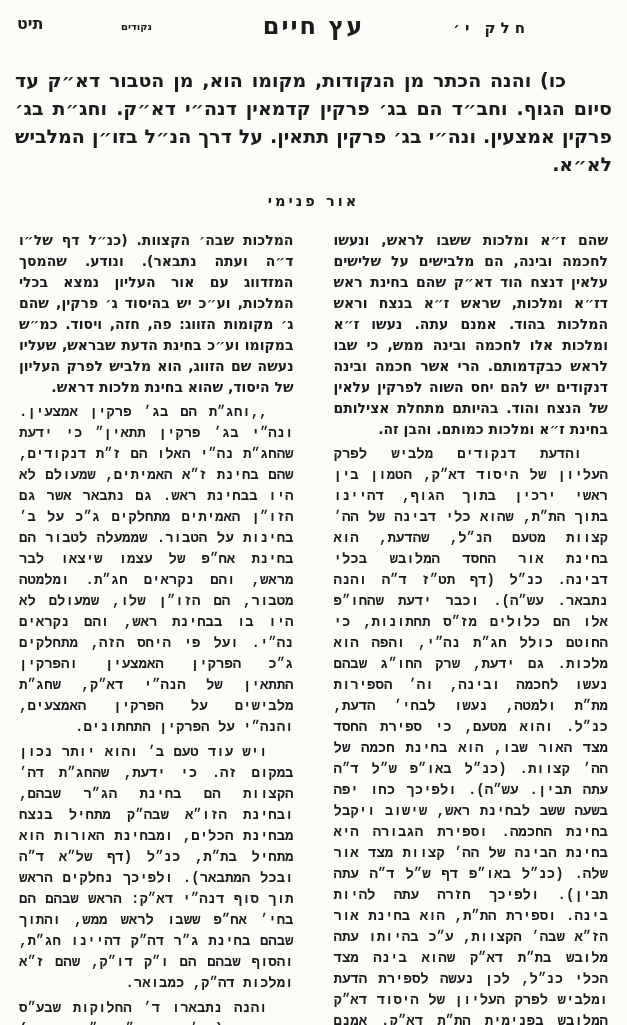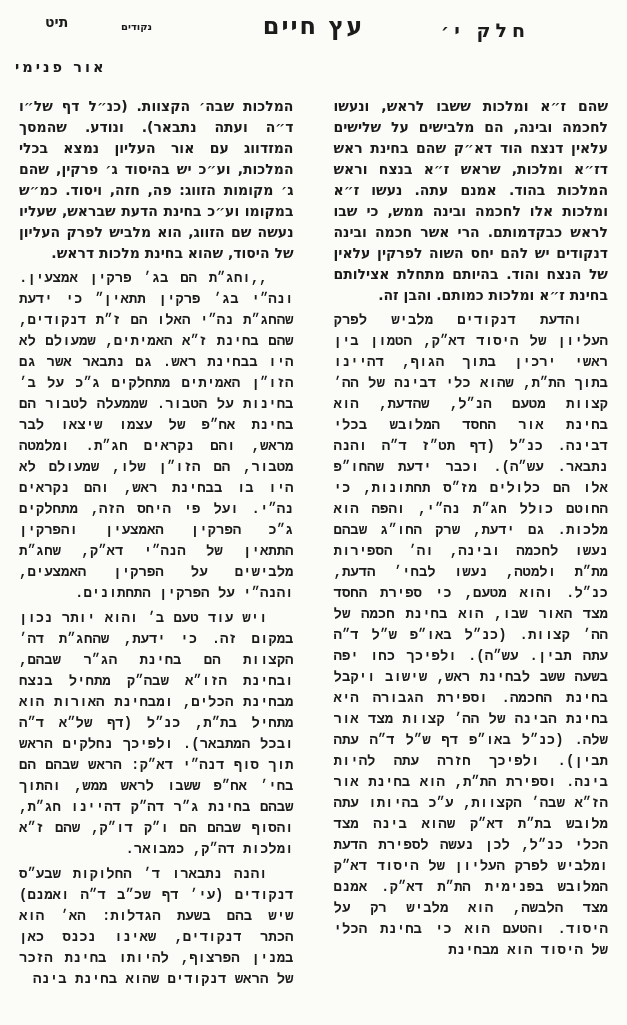--- a/index.html
+++ b/index.html
@@ -6,42 +6,42 @@
   .page {
     width:627px; height:1025px; box-sizing:border-box;
     margin:0 auto; padding:12px 15px 0 15px;
     background:#fbfbf8; color:#1b1b1b;
     font-family:"DejaVu Sans", sans-serif;
     direction:rtl; overflow:hidden;
   }
   .header-row { position:relative; height:32px; }
   .part-label {
     position:absolute; right:82px; top:7px;
-    font-size:19px; font-weight:700; letter-spacing:5px; white-space:nowrap;
+    font-size:15px; font-weight:700; letter-spacing:5px; white-space:nowrap;
   }
   .book-title {
     position:absolute; right:50%; transform:translateX(50%); top:0;
     font-size:24px; font-weight:700; letter-spacing:2px; white-space:nowrap;
   }
   .section-label {
     position:absolute; left:106px; top:9px;
     font-size:10px; font-weight:700; white-space:nowrap;
   }
   .page-number {
     position:absolute; left:2px; top:2px;
-    font-size:14px; font-weight:700; white-space:nowrap;margin-left:28px;
+    font-size:16px; font-weight:700; white-space:nowrap;
   }
   .intro {
     margin:22px 0 0 0;
     font-size:19px; line-height:28px; font-weight:700;
     text-align:justify; text-indent:46px;
   }
   .section-heading {
     margin-top:15px;
-    text-align:left; font-size:14.5px; font-weight:700; letter-spacing:3px;
+    text-align:center; font-size:14.5px; font-weight:700; letter-spacing:3px;
   }
   .columns { display:flex; gap:32px; margin-top:17px; }
   .column {
     flex:1 1 0; min-width:0;
     font-size:14px; line-height:21px; font-weight:700;
     text-align:justify;
   }
   .column p { margin:4px; }
   .column p.indent { text-indent:26px;font-family:Liberation Mono, monospace; }
 </style>
@@ -50,20 +50,21 @@
 
 <div class="page">
 
   <div class="header-row">
     <span class="part-label">חלק י׳</span>
     <span class="book-title">עץ חיים</span>
     <span class="section-label">נקודים</span>
     <span class="page-number">תיט</span>
   </div>
 
+  <p class="intro">כו) והנה הכתר מן הנקודות, מקומו הוא, מן הטבור דא״ק עד סיום הגוף. וחב״ד הם בג׳ פרקין קדמאין דנה״י דא״ק. וחג״ת בג׳ פרקין אמצעין. ונה״י בג׳ פרקין תתאין. על דרך הנ״ל בזו״ן המלביש לא״א.</p>
 
   <div class="section-heading">אור פנימי</div>
 
   <div class="columns">
     <div class="column">
       <p>שהם ז״א ומלכות ששבו לראש, ונעשו לחכמה ובינה, הם מלבישים על שלישים עלאין דנצח הוד דא״ק שהם בחינת ראש דז״א ומלכות, שראש ז״א בנצח וראש המלכות בהוד. אמנם עתה. נעשו ז״א ומלכות אלו לחכמה ובינה ממש, כי שבו לראש כבקדמותם. הרי אשר חכמה ובינה דנקודים יש להם יחס השוה לפרקין עלאין של הנצח והוד. בהיותם מתחלת אצילותם בחינת ז״א ומלכות כמותם. והבן זה.</p>
       <p class="indent">והדעת דנקודים מלביש לפרק העליון של היסוד דא״ק, הטמון בין ראשי ירכין בתוך הגוף, דהיינו בתוך הת״ת, שהוא כלי דבינה של הה׳ קצוות מטעם הנ״ל, שהדעת, הוא בחינת אור החסד המלובש בכלי דבינה. כנ״ל (דף תט״ז ד״ה והנה נתבאר. עש״ה). וכבר ידעת שהחו״פ אלו הם כלולים מז״ס תחתונות, כי החוטם כולל חג״ת נה״י, והפה הוא מלכות. גם ידעת, שרק החו״ג שבהם נעשו לחכמה ובינה, וה׳ הספירות מת״ת ולמטה, נעשו לבחי׳ הדעת, כנ״ל. והוא מטעם, כי ספירת החסד מצד האור שבו, הוא בחינת חכמה של הה׳ קצוות. (כנ״ל באו״פ ש״ל ד״ה עתה תבין. עש״ה). ולפיכך כחו יפה בשעה ששב לבחינת ראש, שישוב ויקבל בחינת החכמה. וספירת הגבורה היא בחינת הבינה של הה׳ קצוות מצד אור שלה. (כנ״ל באו״פ דף ש״ל ד״ה עתה תבין). ולפיכך חזרה עתה להיות בינה. וספירת הת״ת, הוא בחינת אור הז״א שבה׳ הקצוות, ע״כ בהיותו עתה מלובש בת״ת דא״ק שהוא בינה מצד הכלי כנ״ל, לכן נעשה לספירת הדעת ומלביש לפרק העליון של היסוד דא״ק המלובש בפנימית הת״ת דא״ק. אמנם מצד הלבשה, הוא מלביש רק על היסוד. והטעם הוא כי בחינת הכלי של היסוד הוא מבחינת</p>
     </div>
     <div class="column">
       <p>המלכות שבה׳ הקצוות. (כנ״ל דף של״ו ד״ה ועתה נתבאר). ונודע. שהמסך המזדווג עם אור העליון נמצא בכלי המלכות, וע״כ יש בהיסוד ג׳ פרקין, שהם ג׳ מקומות הזווג: פה, חזה, ויסוד. כמ״ש במקומו וע״כ בחינת הדעת שבראש, שעליו נעשה שם הזווג, הוא מלביש לפרק העליון של היסוד, שהוא בחינת מלכות דראש.</p>

